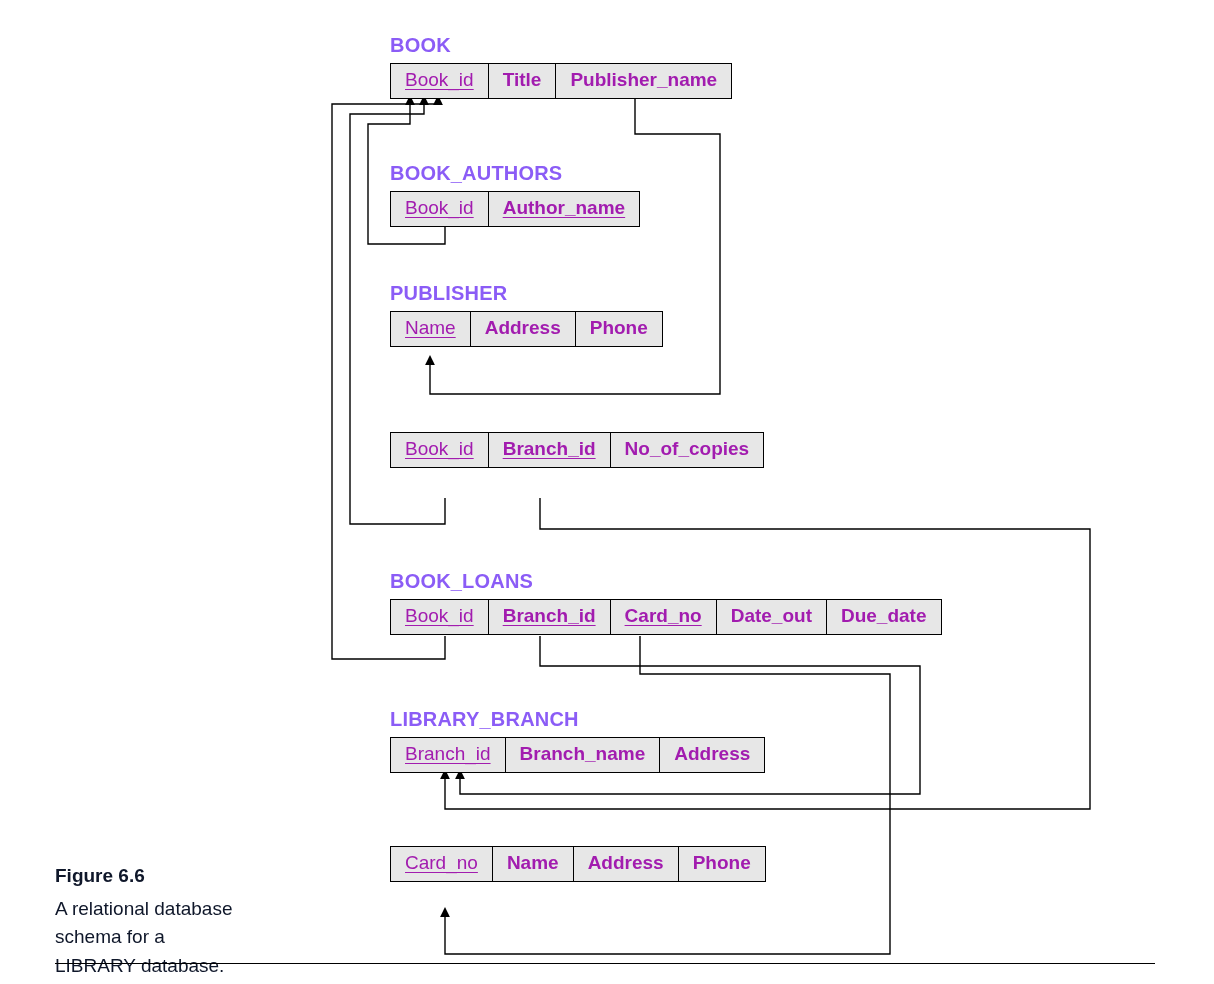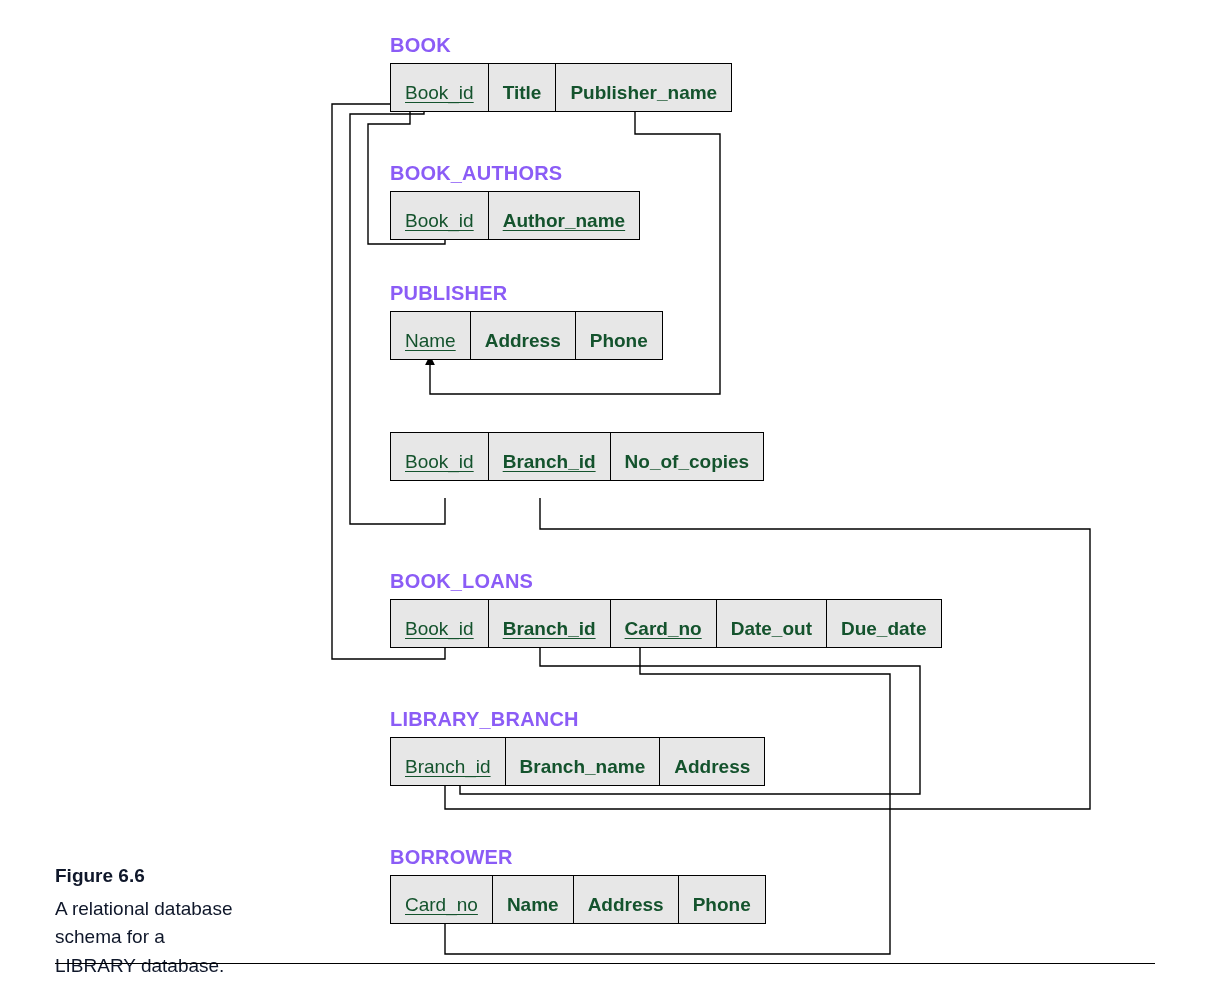--- a/index.html
+++ b/index.html
@@ -3,21 +3,21 @@
 <meta charset="utf-8">
 <style>
   html,body{margin:0;padding:0;background:#fff;font-family:Helvetica,Arial,sans-serif;}
   .page{position:relative;width:1214px;height:984px;}
   .caption{position:absolute;left:55px;top:862px;width:260px;font-size:19px;line-height:1.5;color:#0f172a;}
   .caption .title{font-weight:700;display:block;margin-bottom:4px;}
   .diagram{position:absolute;left:390px;top:34px;width:770px;height:930px;}
   .entity{position:absolute;}
   .entity-title{font-weight:700;font-size:20px;letter-spacing:.2px;color:#8b5cf6;margin-bottom:6px;}
   .attrs{display:flex;}
-  .attr{border:1.5px solid #000;background:#e7e7e7;padding:18px 14px 7px 14px;font-size:19px;color:#14532d;white-space:nowrap;}
+  .attr{border:1.5px solid #000;background:#e7e7e7;padding:5px 14px 7px 14px;font-size:19px;color:#a21caf;white-space:nowrap;}
   .attr + .attr{border-left:none;font-weight:bold;}
   .attr.key{text-decoration:underline;text-underline-offset:3px;}
   svg.wires{position:absolute;left:0;top:0;pointer-events:none;}
   .rule{position:absolute;left:55px;bottom:20px;height:1.5px;width:1100px;background:#000;}
 </style>
 </head>
 <body>
 
 <div class="page">
 
@@ -85,21 +85,20 @@
       </div>
       <div class="entity" style="left: 0px; top: 674px;">
         <div class="entity-title">LIBRARY_BRANCH</div>
         <div class="attrs">
           <div class="attr key">Branch_id</div>
           <div class="attr">Branch_name</div>
           <div class="attr">Address</div>
         </div>
       </div>
       <div class="entity" style="left: 0px; top: 812px;">
-        <div class="entity-title">BORROWER</div>
         <div class="attrs">
           <div class="attr key">Card_no</div>
           <div class="attr">Name</div>
           <div class="attr">Address</div>
           <div class="attr">Phone</div>
         </div>
       </div>
     </div>
 
   <div class="rule"></div>

